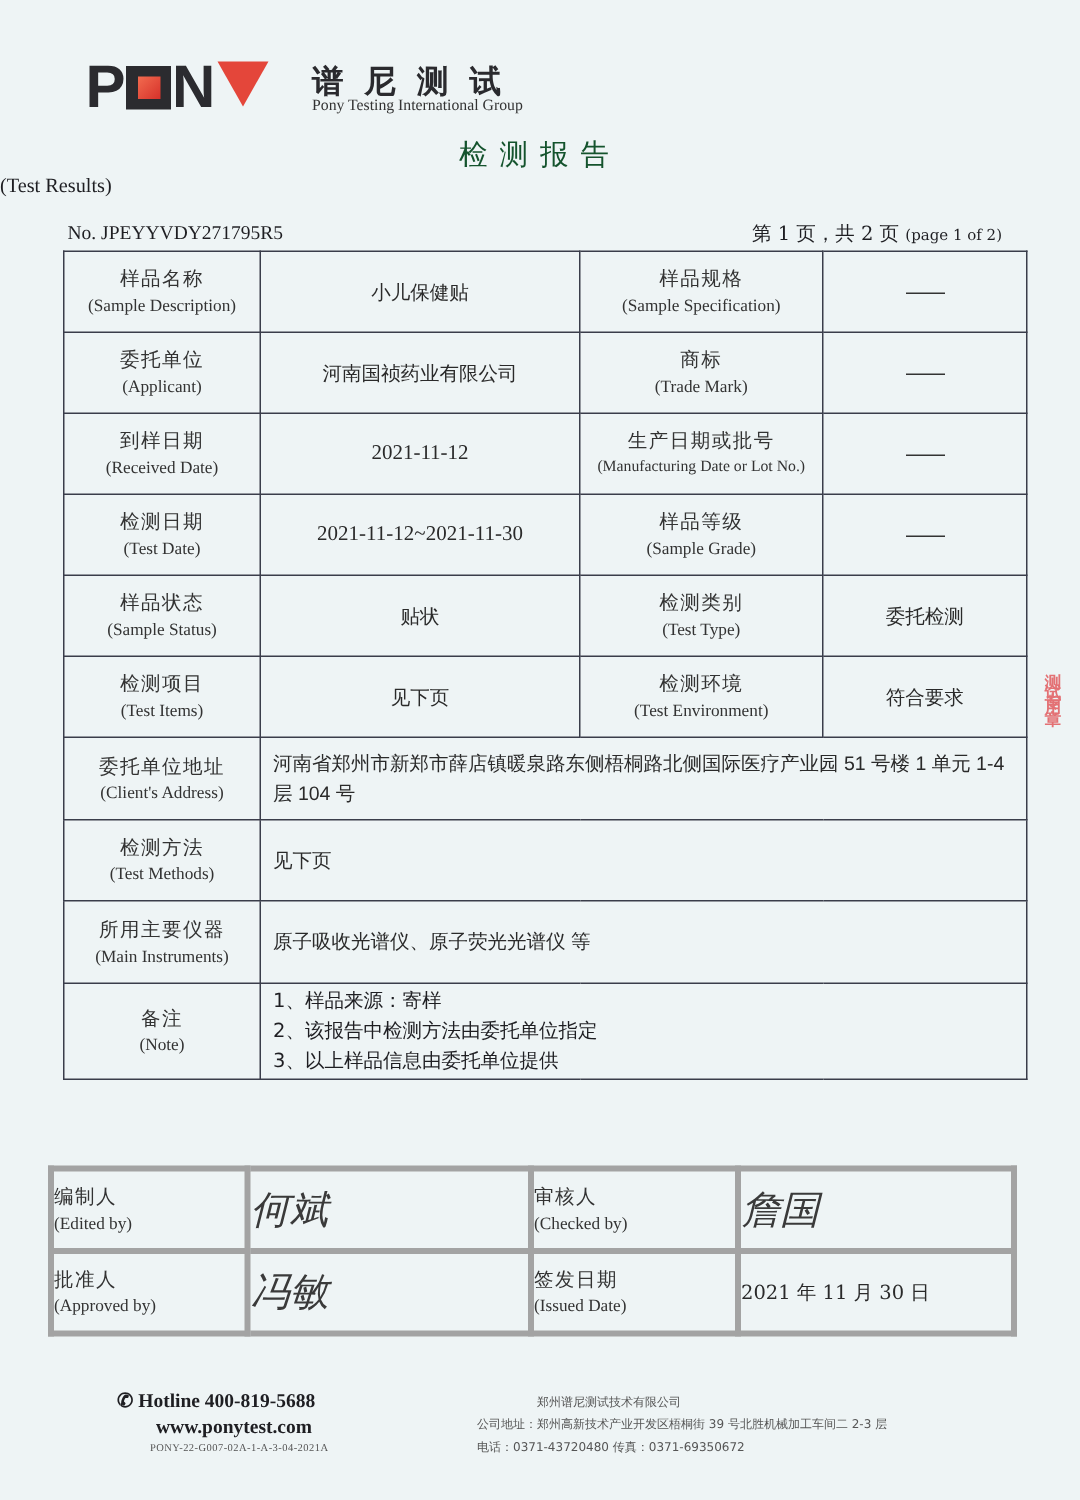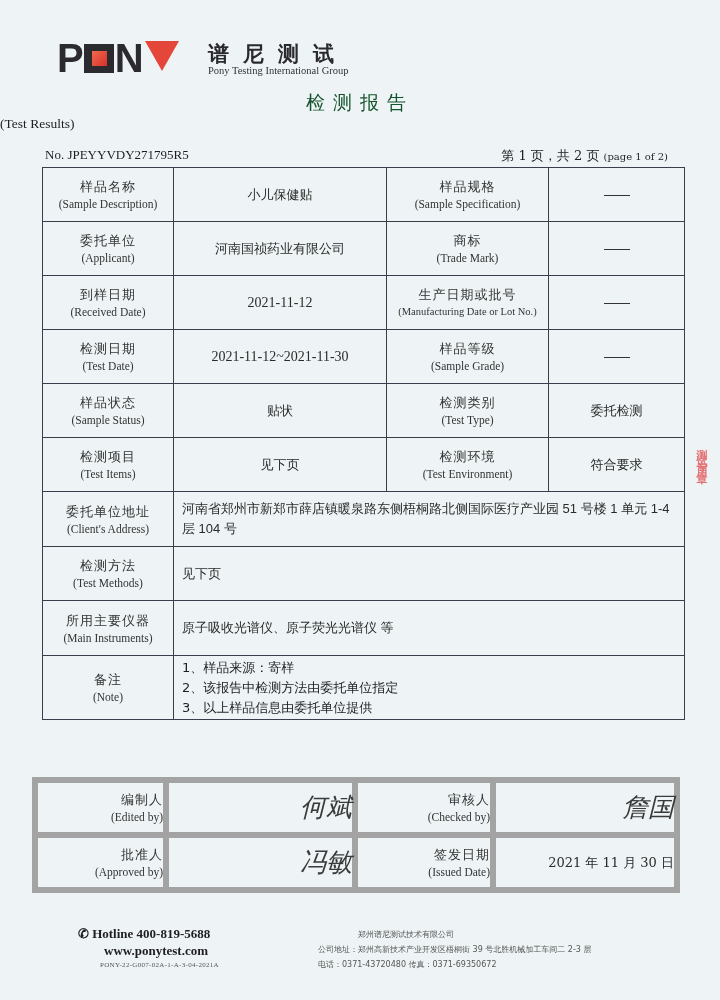--- a/index.html
+++ b/index.html
@@ -58,21 +58,21 @@
   .val.num { font-family: "Liberation Serif", serif; font-size: 14px; }
   .dash { display: inline-block; width: 26px; border-top: 1px solid #333; vertical-align: middle; }
   td.left { text-align: left !important; padding-left: 8px !important; }
   .note-line { font-family: "DejaVu Sans", sans-serif; font-size: 13px; line-height: 20px; text-align: left; }
   .sig { font-family: "DejaVu Serif", serif; font-style: italic; font-size: 26px; color: #3a3a3a; }
 
   table.sign {
     position: absolute; left: 32px; top: 777px; width: 642px;
     border-collapse: collapse; table-layout: fixed;
   }
-  table.sign td { border: 6px solid #a3a3a3; text-align: right; vertical-align: middle; padding: 0; }
+  table.sign td { border: 4px solid #a3a3a3; text-align: left; vertical-align: middle; padding: 0; }
 
   
   .hotline { left: 78px; top: 926px; font-size: 13px; font-weight: bold; }
   .website { left: 104px; top: 943px; font-size: 13px; font-weight: bold; }
   .formcode { left: 100px; top: 961px; font-size: 7px; color: #555; letter-spacing: 0.3px; }
   .company { left: 318px; top: 929px; font-size: 8px; color: #555; font-family: "DejaVu Sans", sans-serif; margin-left: 40px; }
   .company-addr { left: 318px; top: 944px; font-size: 8px; color: #555; font-family: "DejaVu Sans", sans-serif; }
   .company-tel { left: 318px; top: 959px; font-size: 8px; color: #555; font-family: "DejaVu Sans", sans-serif; }
   .stamp {
     left: 694px; top: 440px; width: 14px; height: 140px;

